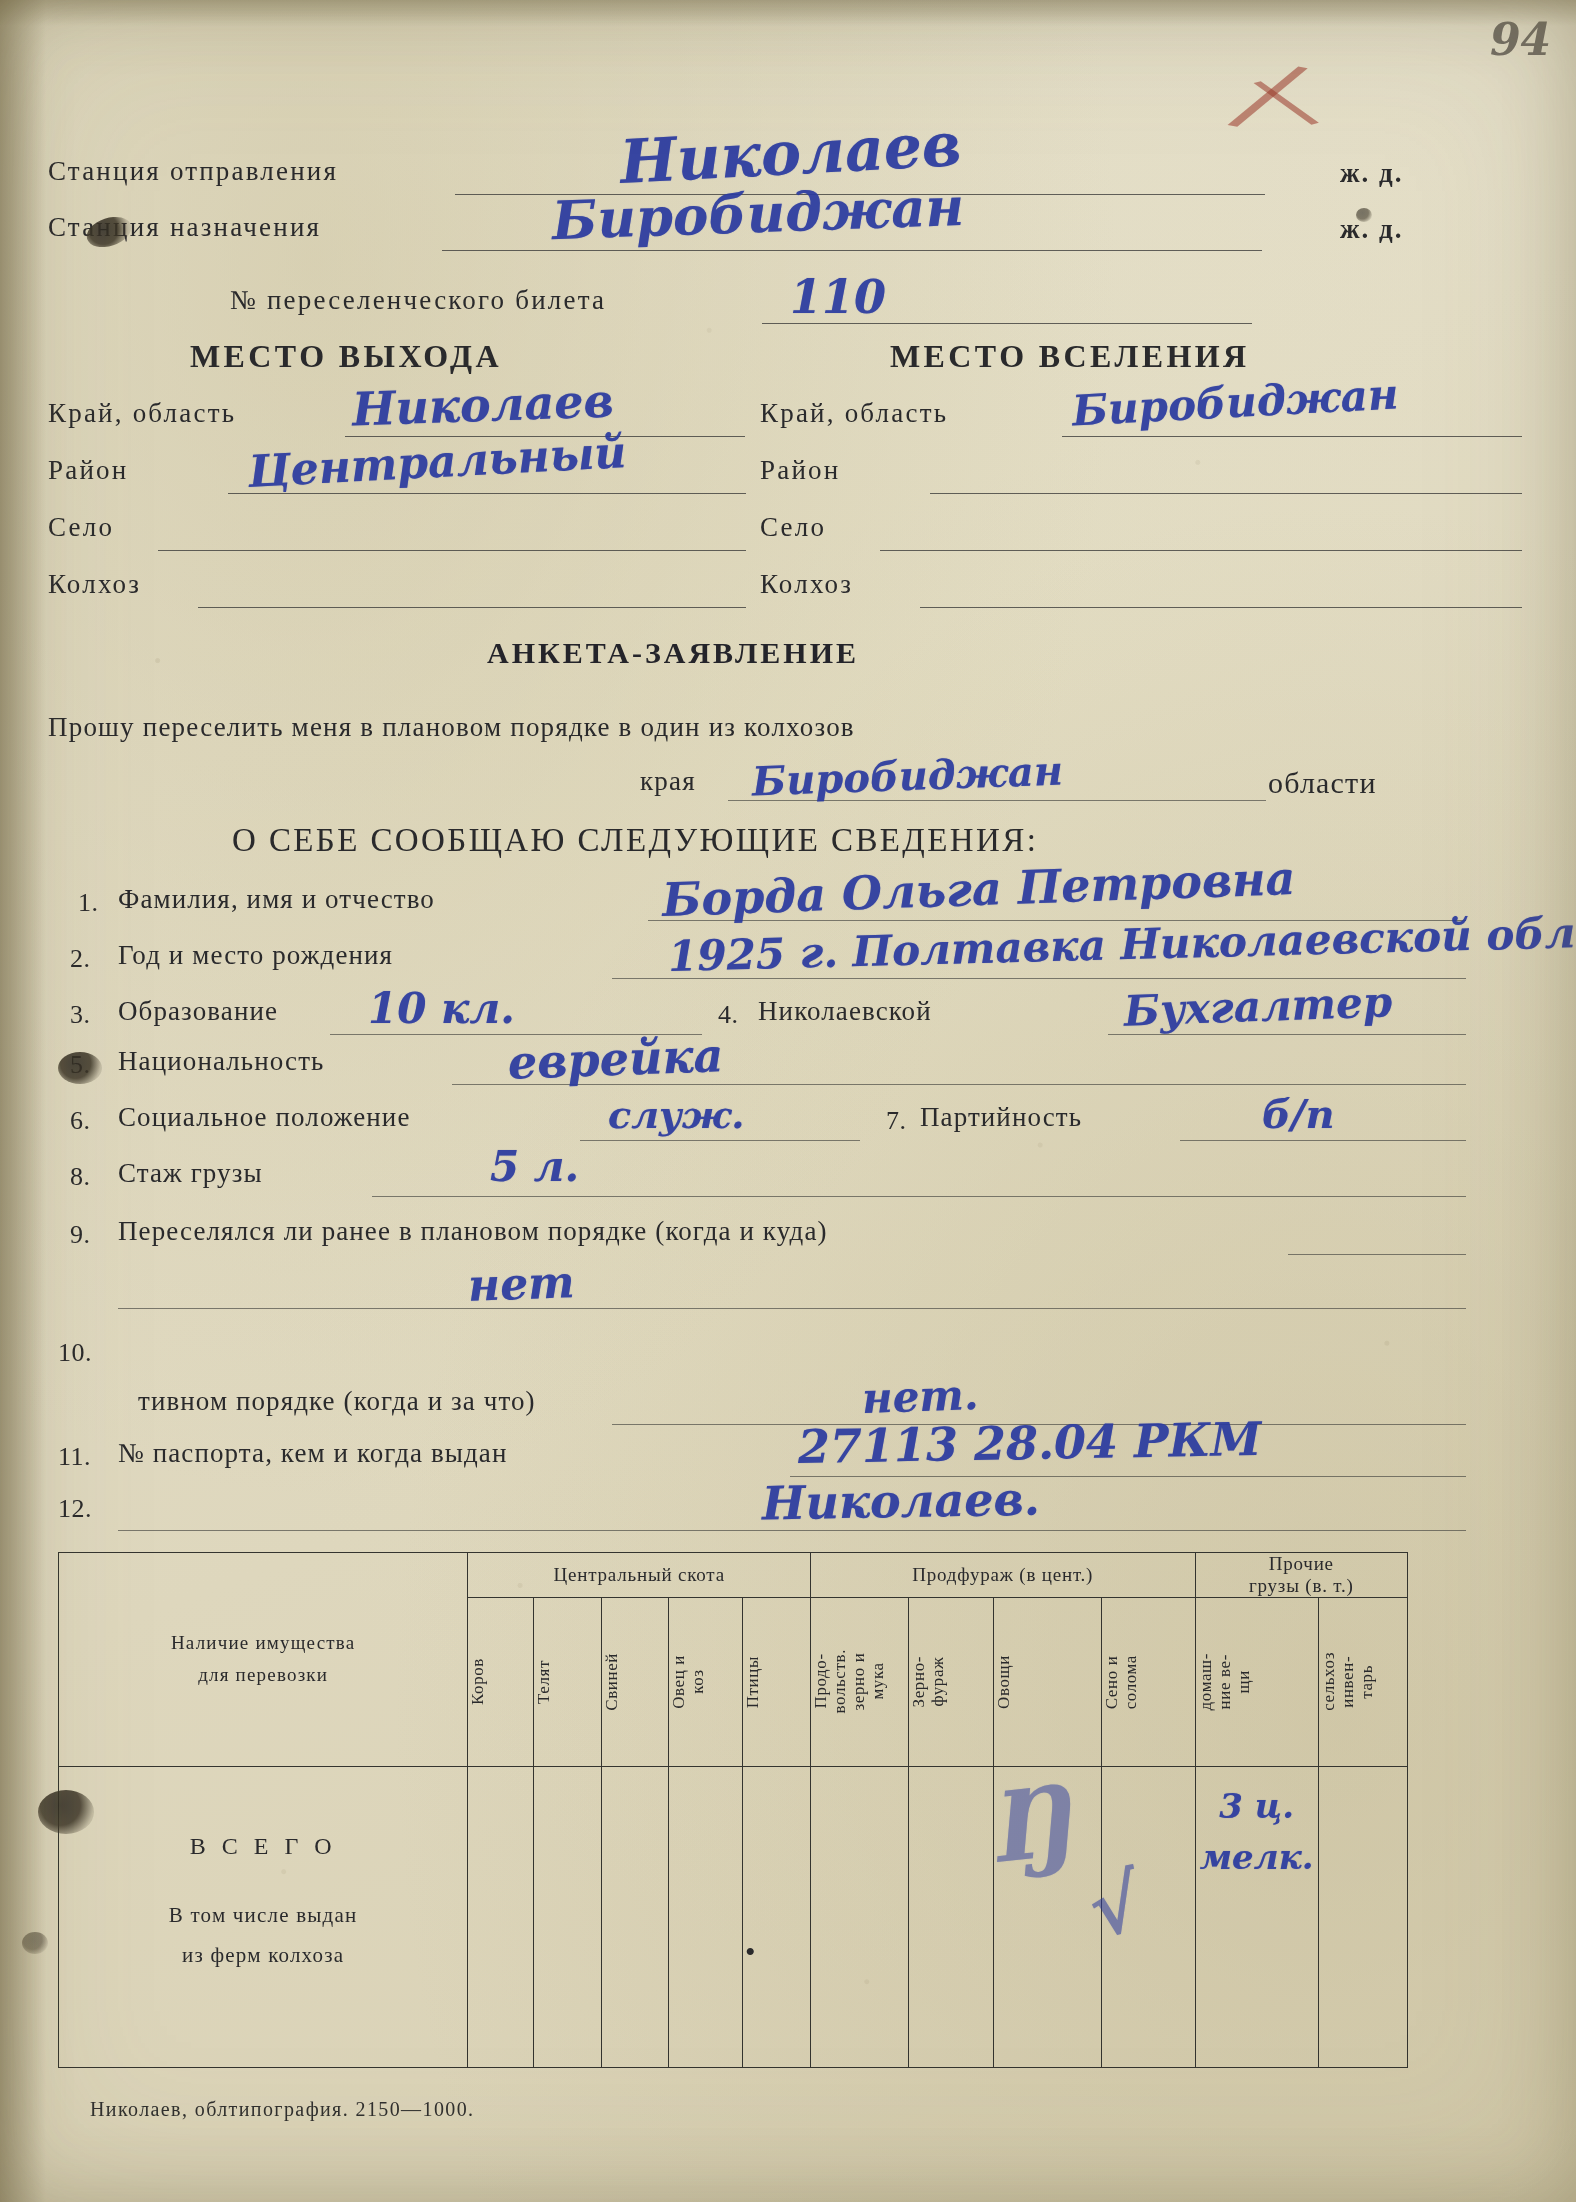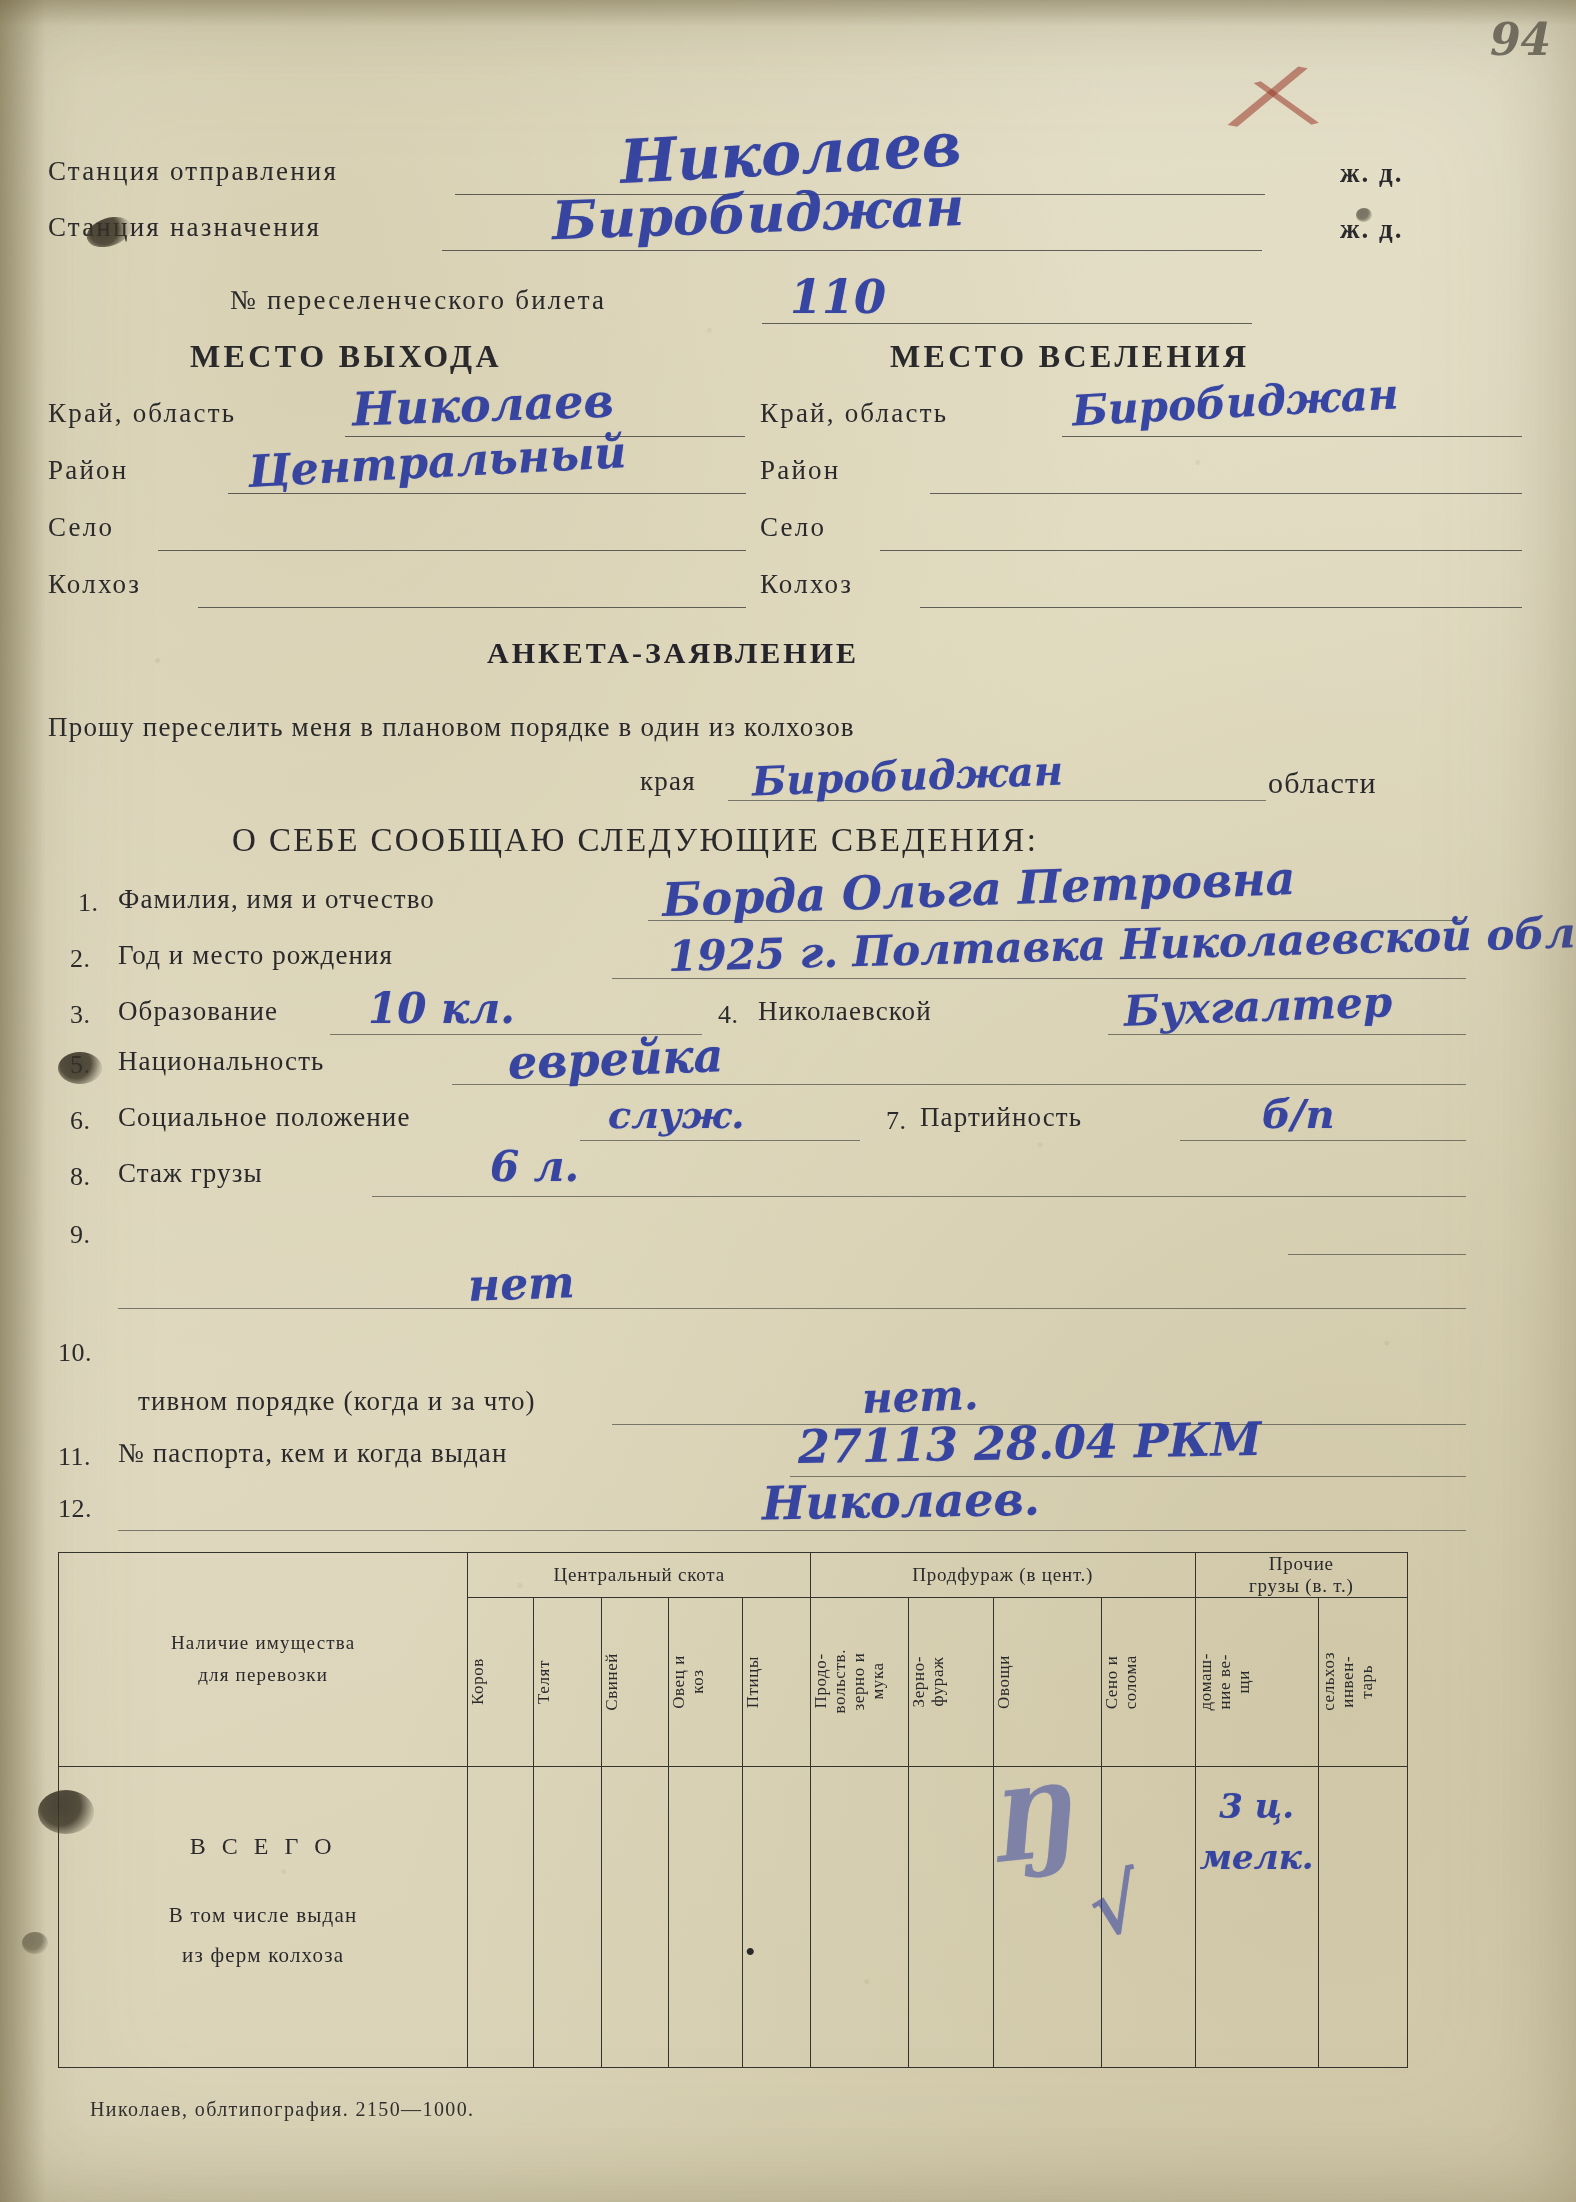--- a/index.html
+++ b/index.html
@@ -251,23 +251,24 @@
   <div class="rule thin" style="left:580px; top:1140px; width:280px;"></div>
   <div class="hw" style="left:608px; top:1092px; font-size:38px;">служ.</div>
   <div class="pr" style="left:886px; top:1106px; font-size:26px;">7.</div>
   <div class="pr" style="left:920px; top:1102px; font-size:27px; letter-spacing:1.1px;">Партийность</div>
   <div class="rule thin" style="left:1180px; top:1140px; width:286px;"></div>
   <div class="hw" style="left:1262px; top:1090px; font-size:40px;">б/п</div>
 
   <div class="pr" style="left:70px; top:1162px; font-size:26px;">8.</div>
   <div class="pr" style="left:118px; top:1158px; font-size:27px; letter-spacing:1.1px;">Стаж грузы</div>
   <div class="rule thin" style="left:372px; top:1196px; width:1094px;"></div>
-  <div class="hw" style="left:490px; top:1142px; font-size:42px;">6 л.</div>
+  <div class="hw" style="left:490px; top:1142px; font-size:42px;">5 л.</div>
 
   <div class="pr" style="left:70px; top:1220px; font-size:26px;">9.</div>
+  <div class="pr" style="left:118px; top:1216px; font-size:27px; letter-spacing:1.1px;">Переселялся ли ранее в плановом порядке (когда и куда)</div>
   <div class="rule thin" style="left:1288px; top:1254px; width:178px;"></div>
   <div class="rule thin" style="left:118px; top:1308px; width:1348px;"></div>
   <div class="hw" style="left:468px; top:1258px; font-size:44px; transform:rotate(-2deg);">нет</div>
 
   <div class="pr" style="left:58px; top:1338px; font-size:26px;">10.</div>
   <div class="pr" style="left:138px; top:1386px; font-size:27px; letter-spacing:1.1px;">тивном порядке (когда и за что)</div>
   <div class="rule thin" style="left:612px; top:1424px; width:854px;"></div>
   <div class="hw" style="left:862px; top:1372px; font-size:42px; transform:rotate(-2deg);">нет.</div>
 
   <div class="pr" style="left:58px; top:1442px; font-size:26px;">11.</div>

